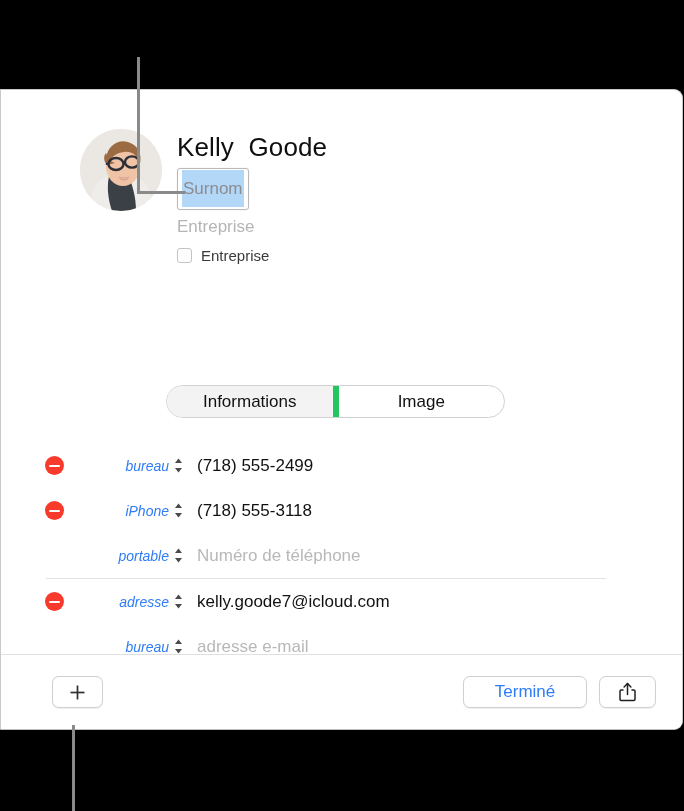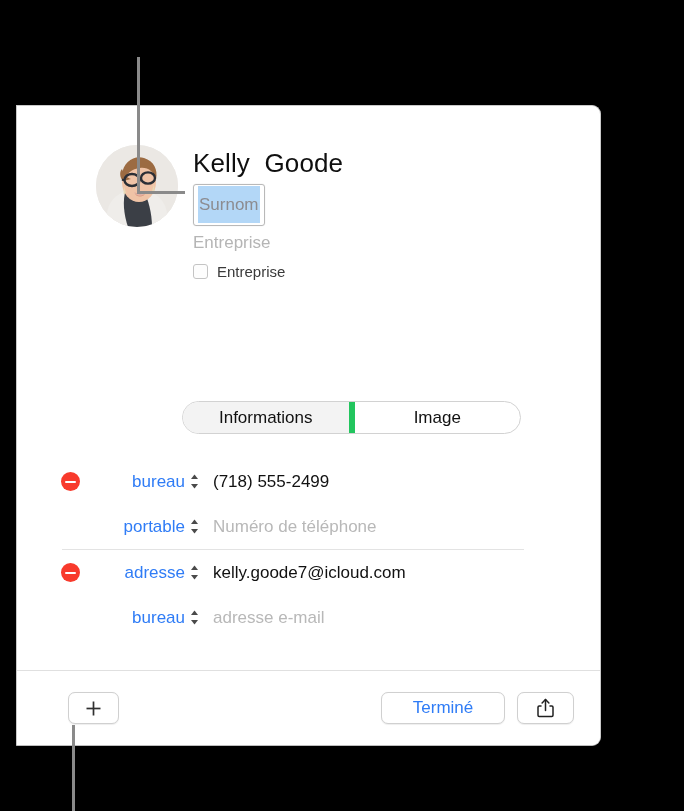--- a/index.html
+++ b/index.html
@@ -42,33 +42,32 @@
     width: 3px;
     height: 86px;
     background: #8a8a8a;
     z-index: 40;
   }
 
   
   .window {
     position: absolute;
     left: 0px;
-    top: 105px;
-    width: 585px;
+    top: 89px;
+    width: 683px;
     height: 641px;
     background: #ffffff;
     border: 1px solid #c9c9c9;
     border-bottom: 1px solid #bdbdbd;
     border-top-left-radius: 0px;
     border-top-right-radius: 9px;
     border-bottom-right-radius: 9px;
     box-sizing: border-box;
     overflow: hidden;
     z-index: 10;
-    margin-left: 16px;
   }
 
   
   .content {
     position: absolute;
     left: 0;
     top: 0;
     right: 0;
     height: 564px;
     overflow: hidden;
@@ -211,23 +210,24 @@
     height: 2.5px;
     background: #ffffff;
     border-radius: 1px;
   }
   .minus-btn.hidden { visibility: hidden; }
 
   .label-cell {
     width: 98px;
     flex: 0 0 98px;
     text-align: right;
-    font-size: 17px;
+    font-size: 14px;
     color: #2f7cf6;
     white-space: nowrap;
+    font-style: italic;
   }
   .stepper {
     flex: 0 0 18px;
     width: 18px;
     display: flex;
     align-items: center;
     justify-content: center;
     color: #4a4a4a;
   }
   .stepper svg { display: block; }
@@ -360,20 +360,33 @@
         <span class="label-cell">bureau</span>
         <span class="stepper">
           <svg width="11" height="17" viewBox="0 0 11 17">
               <path d="M5.5 1.5 L9 6 L2 6 Z" fill="#4a4a4a"></path>
               <path d="M5.5 15.5 L9 11 L2 11 Z" fill="#4a4a4a"></path>
             </svg>
         </span>
         <span class="value-cell">(718) 555-2499</span>
       </div>
 
+      <div class="row">
+        <span class="minus-cell">
+          <span class="minus-btn"></span>
+        </span>
+        <span class="label-cell">iPhone</span>
+        <span class="stepper">
+          <svg width="11" height="17" viewBox="0 0 11 17">
+              <path d="M5.5 1.5 L9 6 L2 6 Z" fill="#4a4a4a"></path>
+              <path d="M5.5 15.5 L9 11 L2 11 Z" fill="#4a4a4a"></path>
+            </svg>
+        </span>
+        <span class="value-cell">(718) 555-3118</span>
+      </div>
 
       <div class="row">
         <span class="minus-cell">
           <span class="minus-btn hidden"></span>
         </span>
         <span class="label-cell">portable</span>
         <span class="stepper">
           <svg width="11" height="17" viewBox="0 0 11 17">
               <path d="M5.5 1.5 L9 6 L2 6 Z" fill="#4a4a4a"></path>
               <path d="M5.5 15.5 L9 11 L2 11 Z" fill="#4a4a4a"></path>

